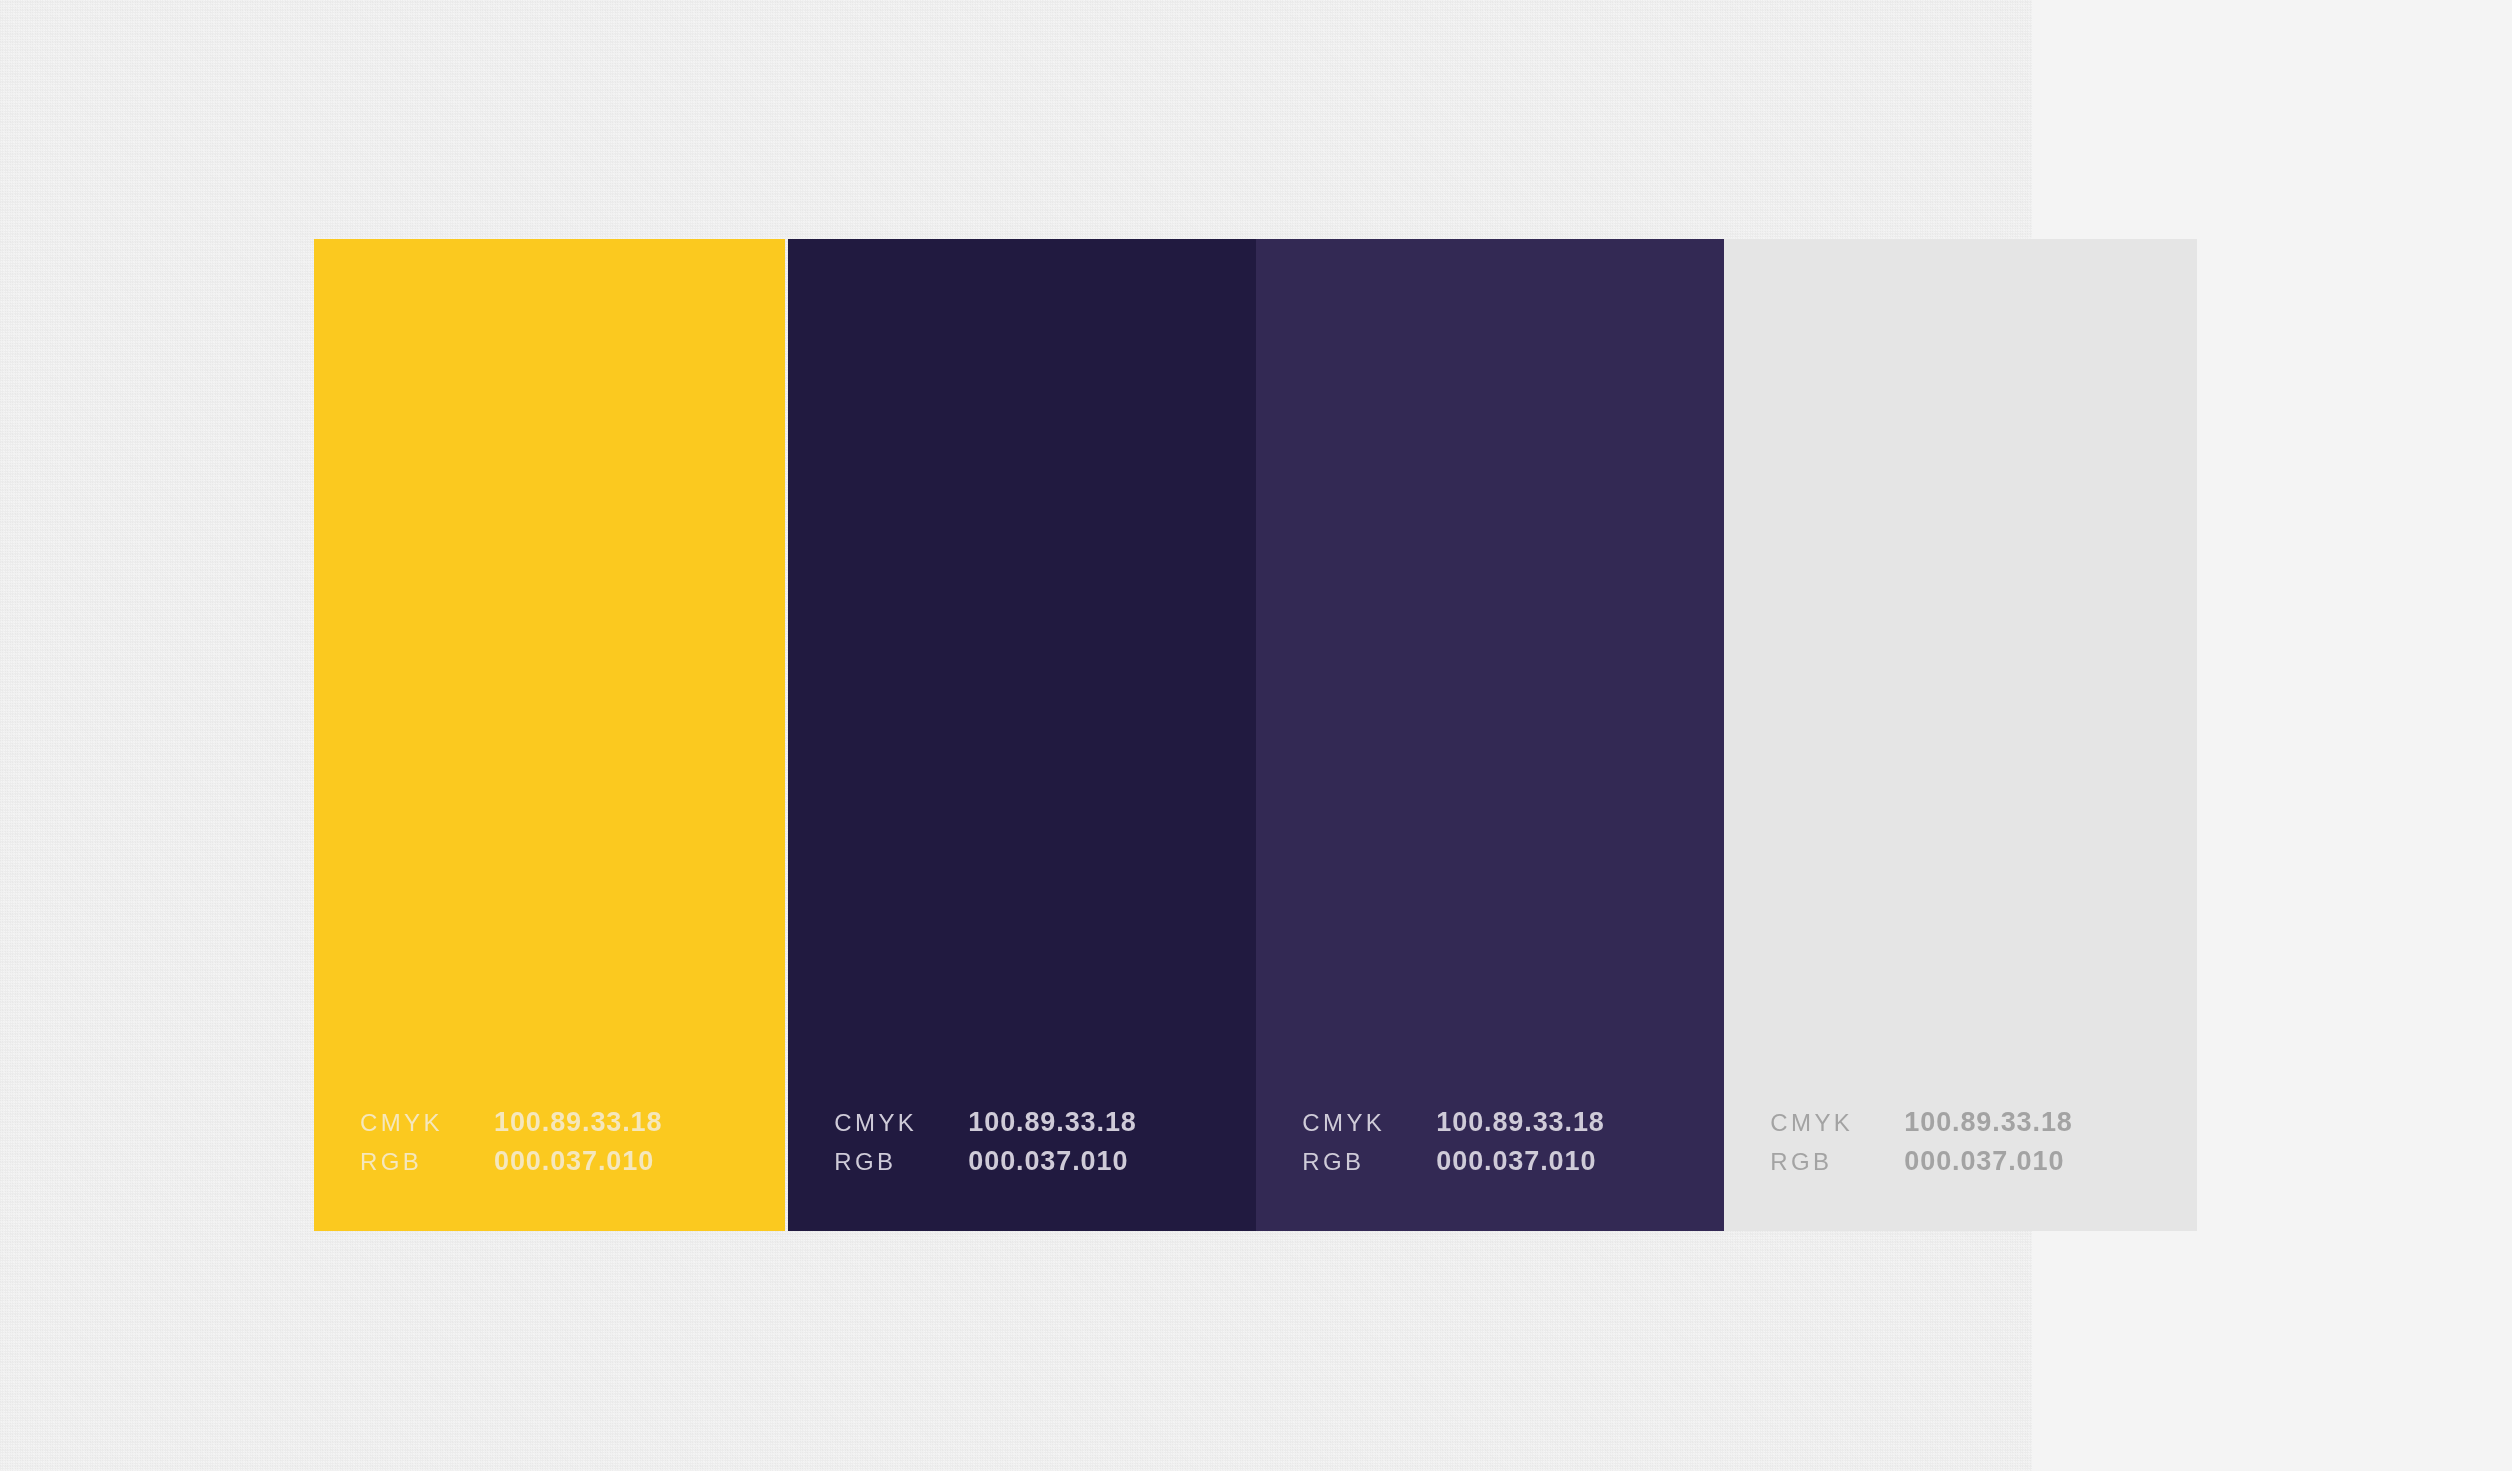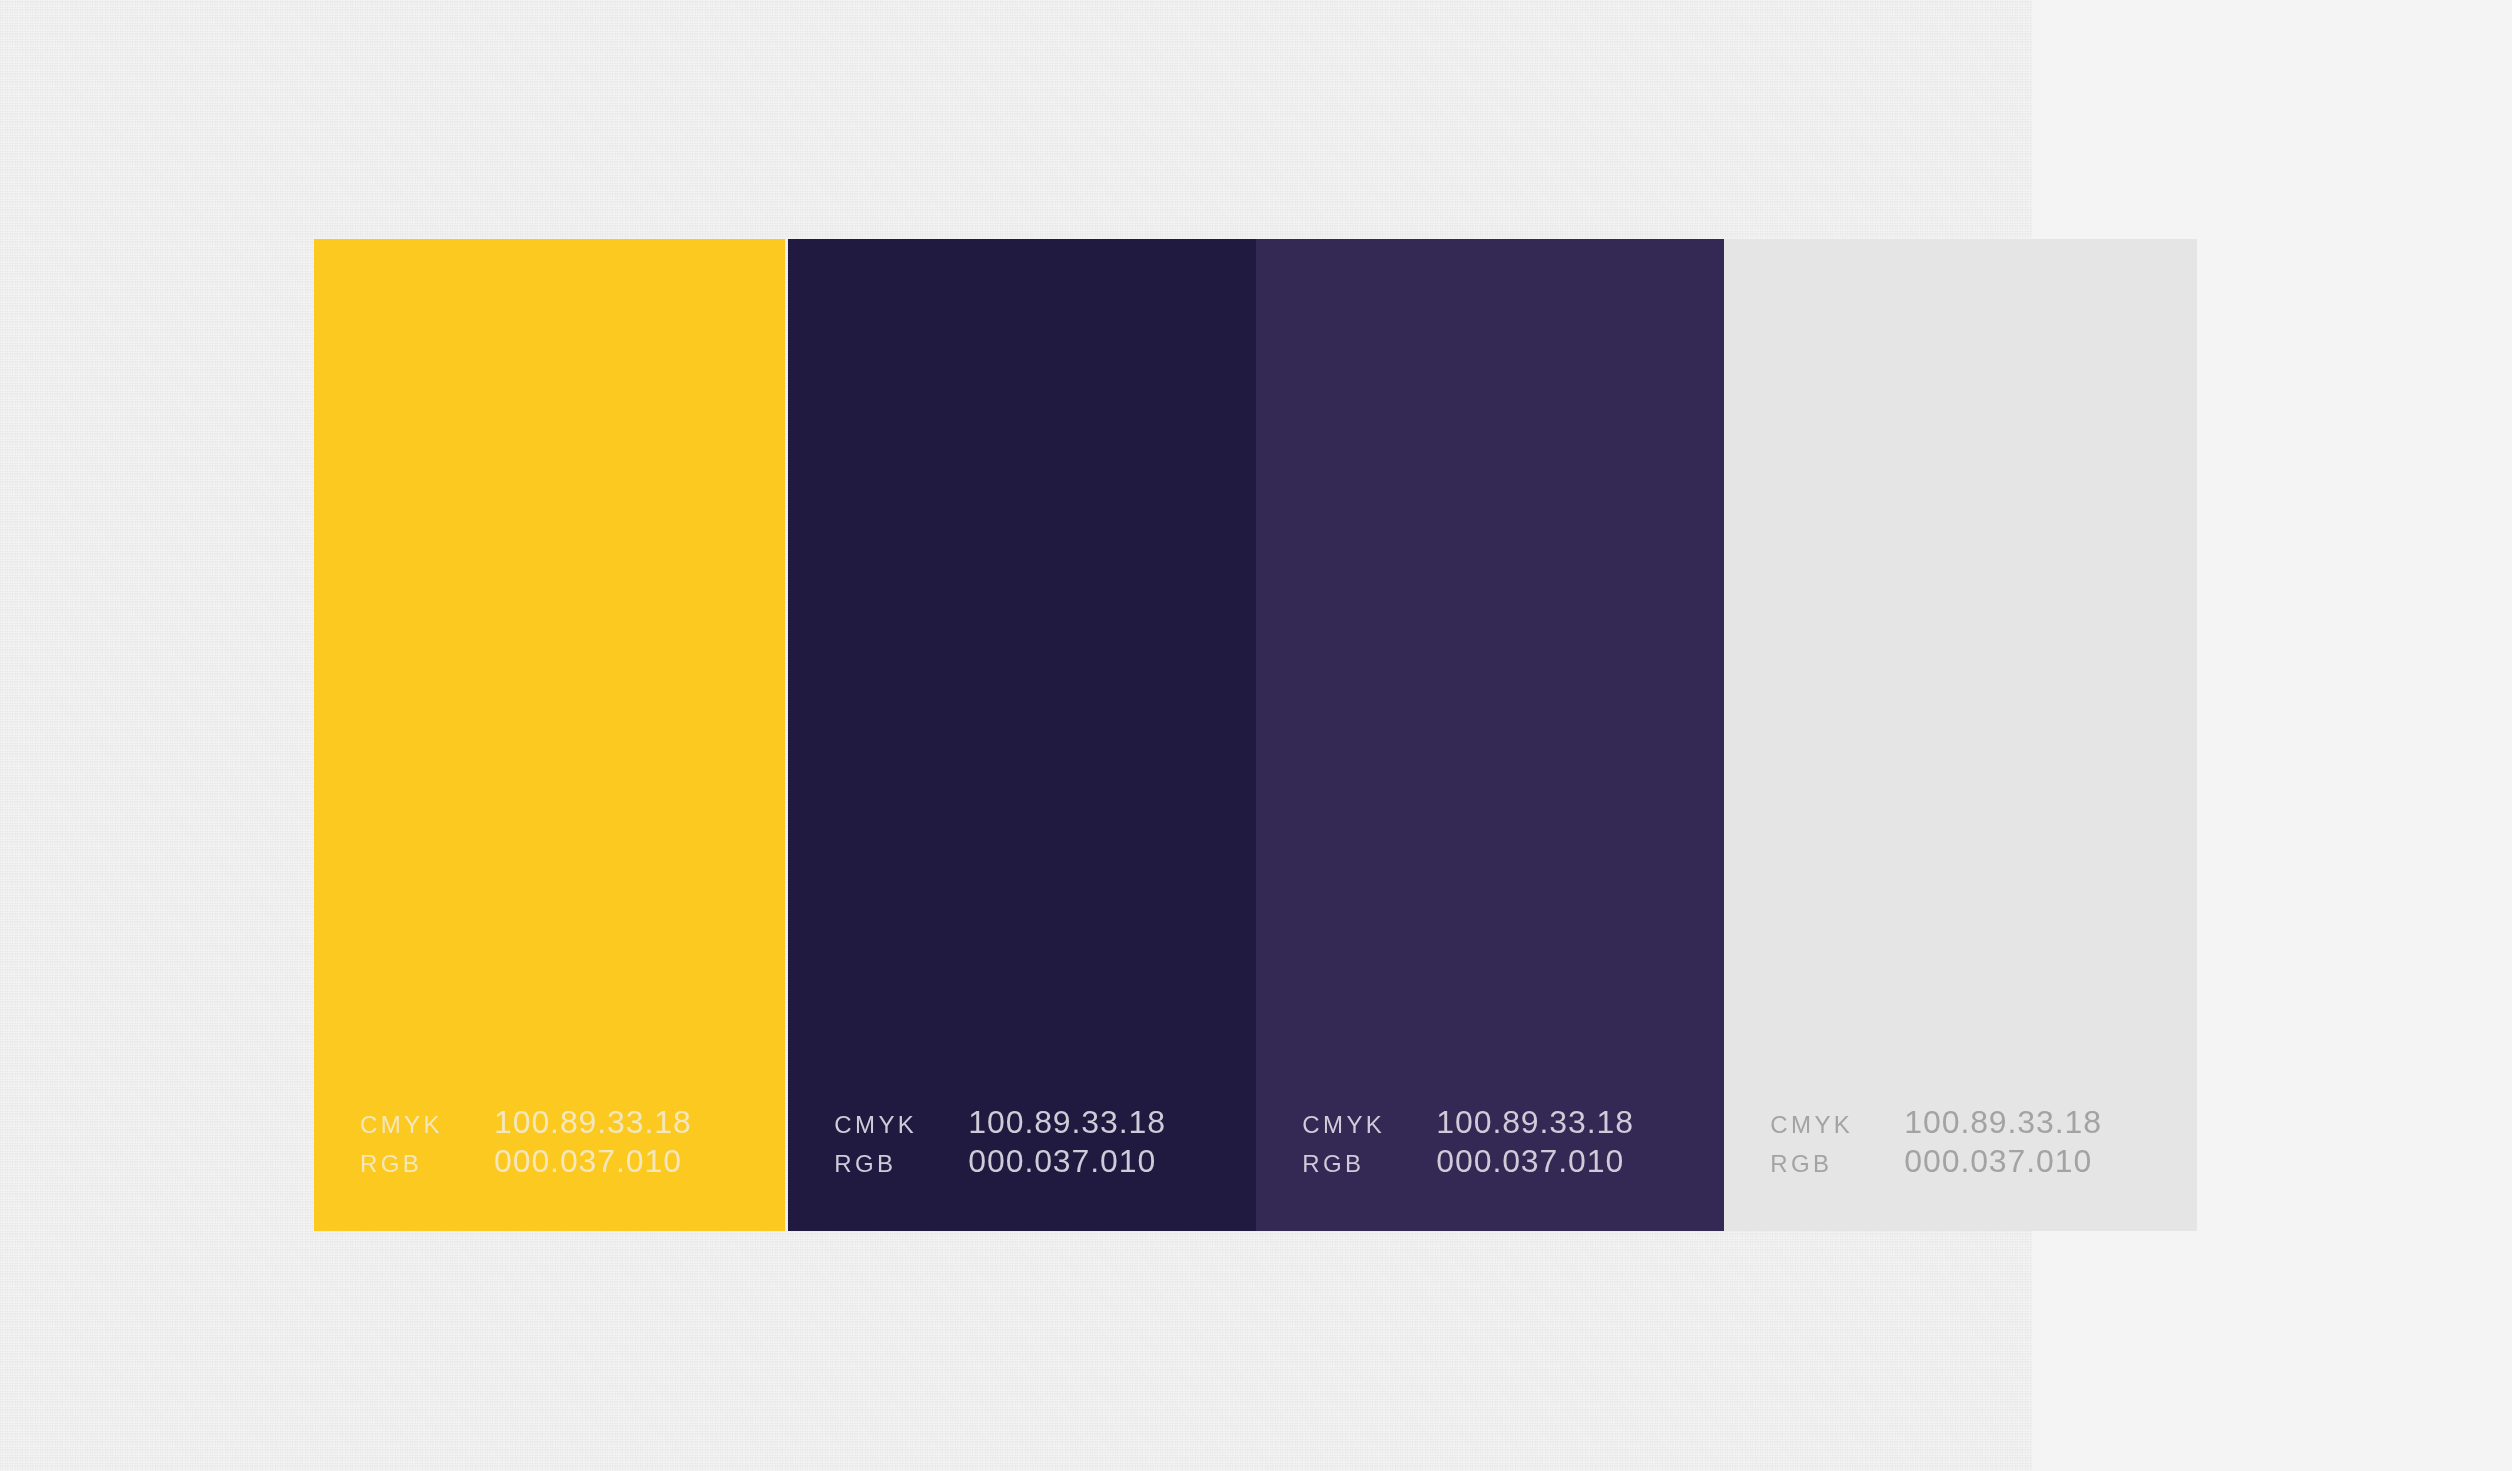--- a/index.html
+++ b/index.html
@@ -86,22 +86,22 @@
     width: 134px;
     flex: 0 0 134px;
     font-size: 24px;
     font-weight: 400;
     letter-spacing: 3.4px;
     line-height: 33px;
     white-space: nowrap;
   }
 
   .info-value {
-    font-size: 32px;
-    font-weight: 400;
+    font-size: 27px;
+    font-weight: 700;
     letter-spacing: 0.9px;
     line-height: 33px;
     white-space: nowrap;
     text-align: right;
   }
 </style>
 </head>
 <body style="background-color: rgb(244, 244, 244);">
 
 <div class="canvas" style="background-color: rgb(244, 244, 244);">

